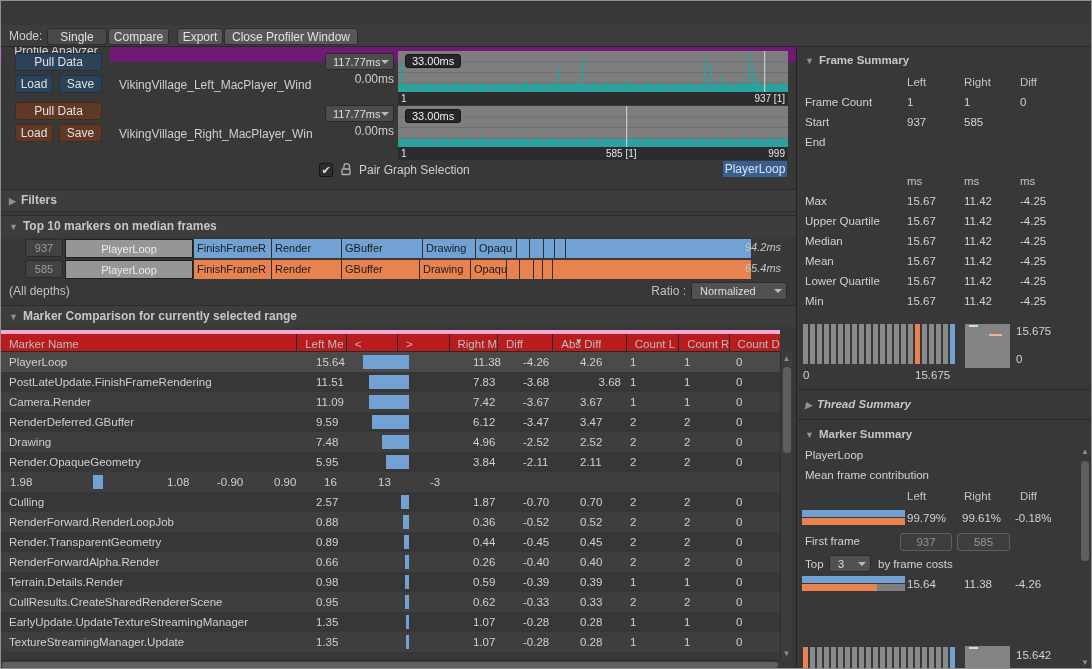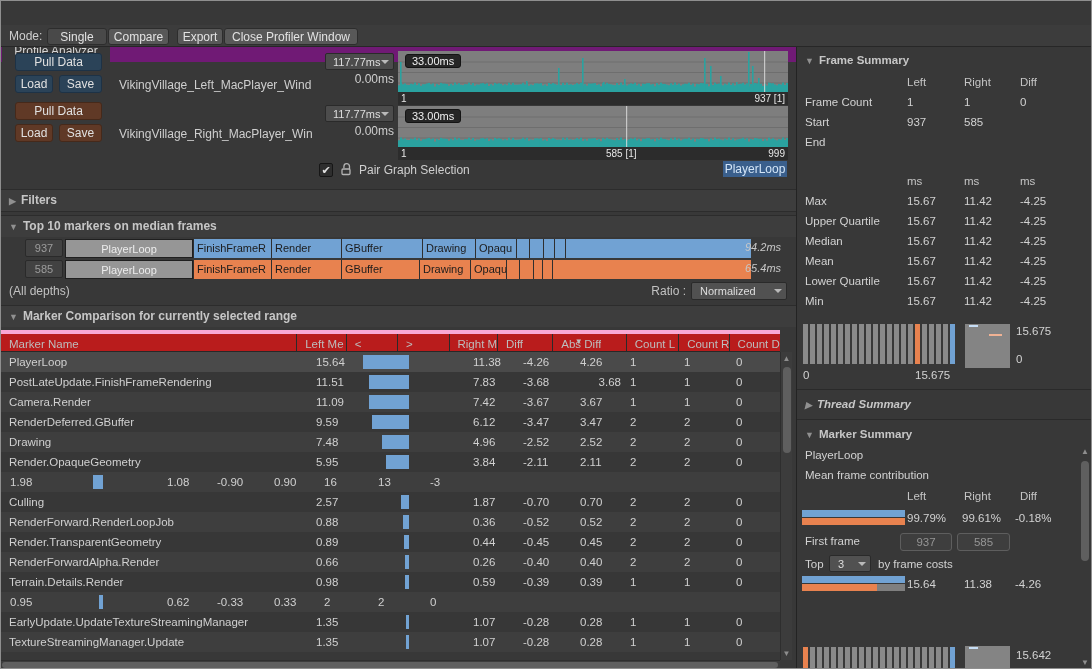--- a/index.html
+++ b/index.html
@@ -815,20 +815,21 @@
         </div>
         <div class="td" style="width: 53px;"></div>
         <div class="td" style="width: 50px;">0.59</div>
         <div class="td" style="width: 57px;">-0.39</div>
         <div class="td" style="width: 50px;">0.39</div>
         <div class="td" style="width: 54px;">1</div>
         <div class="td" style="width: 52px;">1</div>
         <div class="td" style="width: 53px;">0</div>
       </div>
       <div class="trow">
+        <div class="td name" style="width: 306px;">CullResults.CreateSharedRendererScene</div>
         <div class="td" style="width: 51px;">0.95</div>
         <div class="td" style="width: 53px;">
           <div class="diffbar" style="width: 4px;"></div>
         </div>
         <div class="td" style="width: 53px;"></div>
         <div class="td" style="width: 50px;">0.62</div>
         <div class="td" style="width: 57px;">-0.33</div>
         <div class="td" style="width: 50px;">0.33</div>
         <div class="td" style="width: 54px;">2</div>
         <div class="td" style="width: 52px;">2</div>

